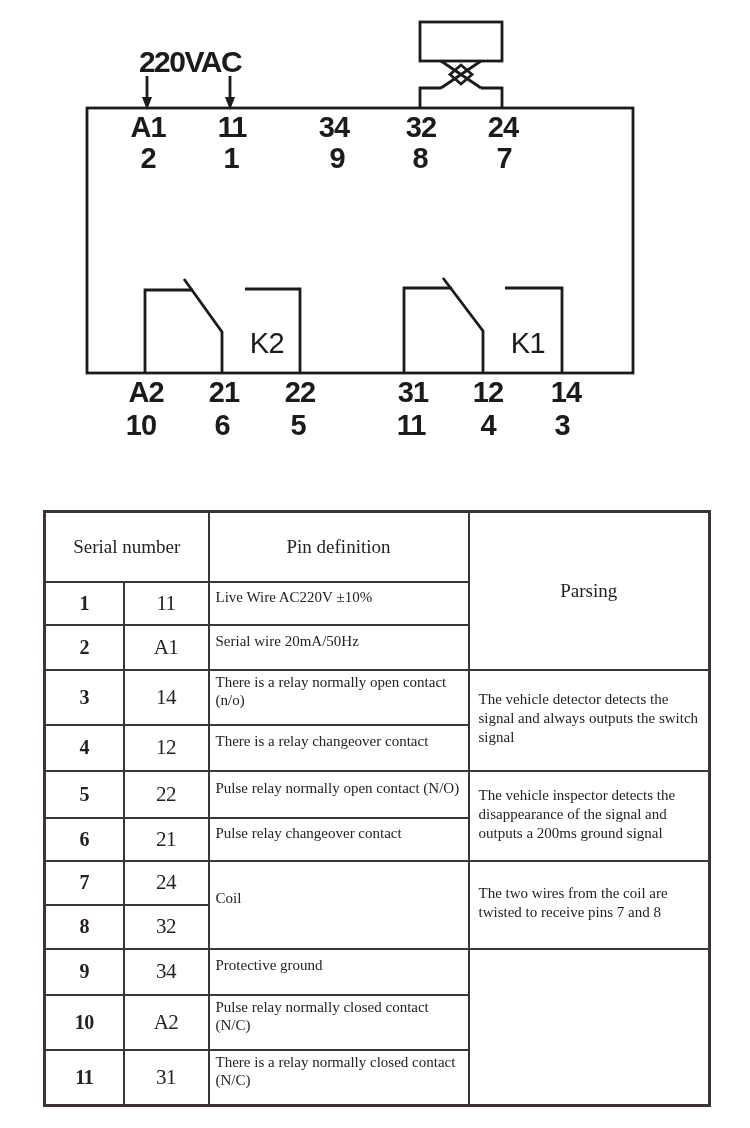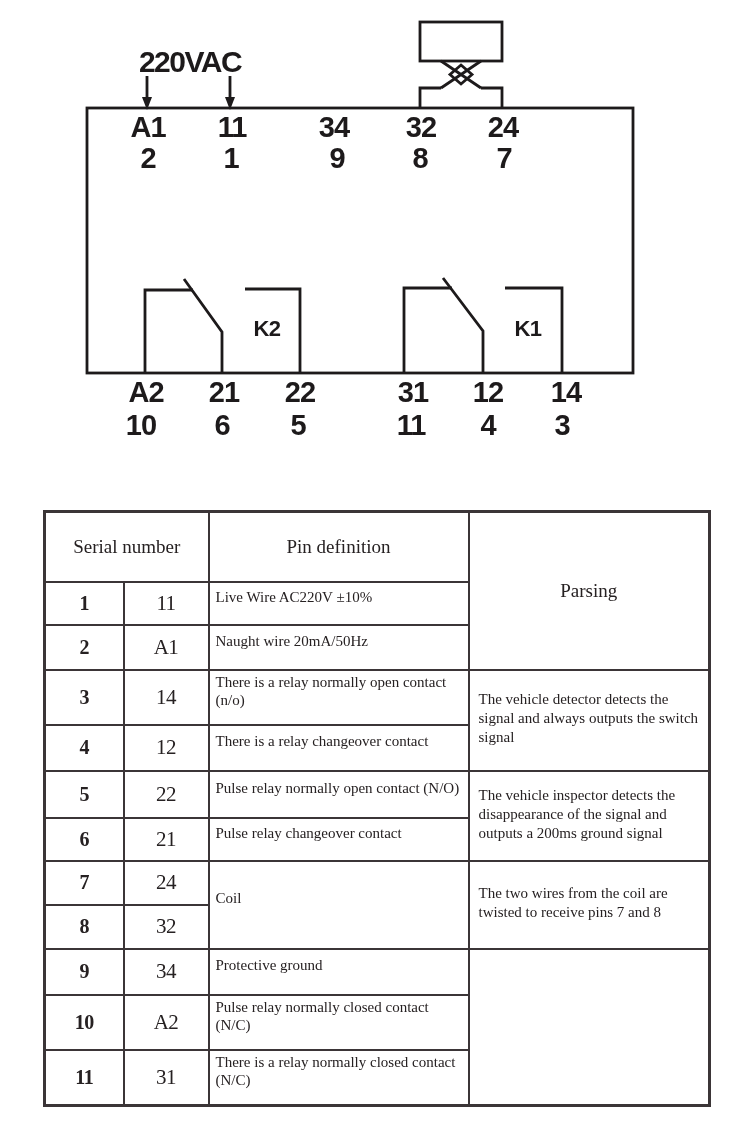--- a/index.html
+++ b/index.html
@@ -4,21 +4,21 @@
 <style>
   html,body{margin:0;padding:0;background:#ffffff;}
   .page{position:relative;width:750px;height:1128px;background:#fff;overflow:hidden;
         font-family:"Liberation Sans",sans-serif;color:#262122;}
   .diagram{position:absolute;left:0;top:0;width:750px;height:470px;}
   .diagram svg{position:absolute;left:0;top:0;}
   .dlabel{position:absolute;text-align:center;color:#1d1a1b;white-space:nowrap;}
   .supply{font-size:30px;font-weight:700;letter-spacing:-1.5px;}
   .induct{font-size:28px;font-weight:700;letter-spacing:-0.5px;text-align:left;}
   .pinlbl{font-size:29px;font-weight:600;letter-spacing:-1px;width:70px;line-height:30px;}
-  .relaylbl{font-size:22px;font-weight:700;letter-spacing:-0.5px;width:80px;}
+  .relaylbl{font-size:29px;font-weight:400;letter-spacing:-0.5px;width:80px;margin-top:11px;}
   table.pintable{position:absolute;left:43px;top:510px;width:665px;border-collapse:collapse;
         table-layout:fixed;background:#fff;border:3px solid #3b3537;}
   table.pintable td{border:2px solid #3b3537;overflow:hidden;font-family:Liberation Serif, serif;}
   .c-head{font-size:19px;text-align:center;vertical-align:middle;color:#262122;}
   .c-serial{font-size:20px;font-weight:700;text-align:center;vertical-align:middle;letter-spacing:-0.5px;}
   .c-pin{font-size:21px;font-weight:400;text-align:center;vertical-align:middle;letter-spacing:-0.5px;}
   .c-def{font-size:15px;text-align:left;vertical-align:middle;padding:2px 4px 15px 6px;line-height:18px;}
   .c-parse{font-size:15px;text-align:left;vertical-align:middle;padding:2px 6px 5px 9px;line-height:19px;}
 </style>
 </head>
@@ -100,21 +100,21 @@
       <td rowspan="3" class="c-head">Parsing</td>
     </tr>
     <tr style="height:43px">
       <td class="c-serial">1</td>
       <td class="c-pin">11</td>
       <td class="c-def">Live Wire AC220V ±10%</td>
     </tr>
     <tr style="height:45px">
       <td class="c-serial">2</td>
       <td class="c-pin">A1</td>
-      <td class="c-def">Naught wire 20mA/50Hz</td>
+      <td class="c-def">Serial wire 20mA/50Hz</td>
     </tr>
     <tr style="height:45px">
       <td class="c-serial">3</td>
       <td class="c-pin">14</td>
       <td class="c-def">There is a relay normally open contact (n/o)</td>
       <td rowspan="2" class="c-parse">The vehicle detector detects the signal and always outputs the switch signal</td>
     </tr>
     <tr style="height:46px">
       <td class="c-serial">4</td>
       <td class="c-pin">12</td>

